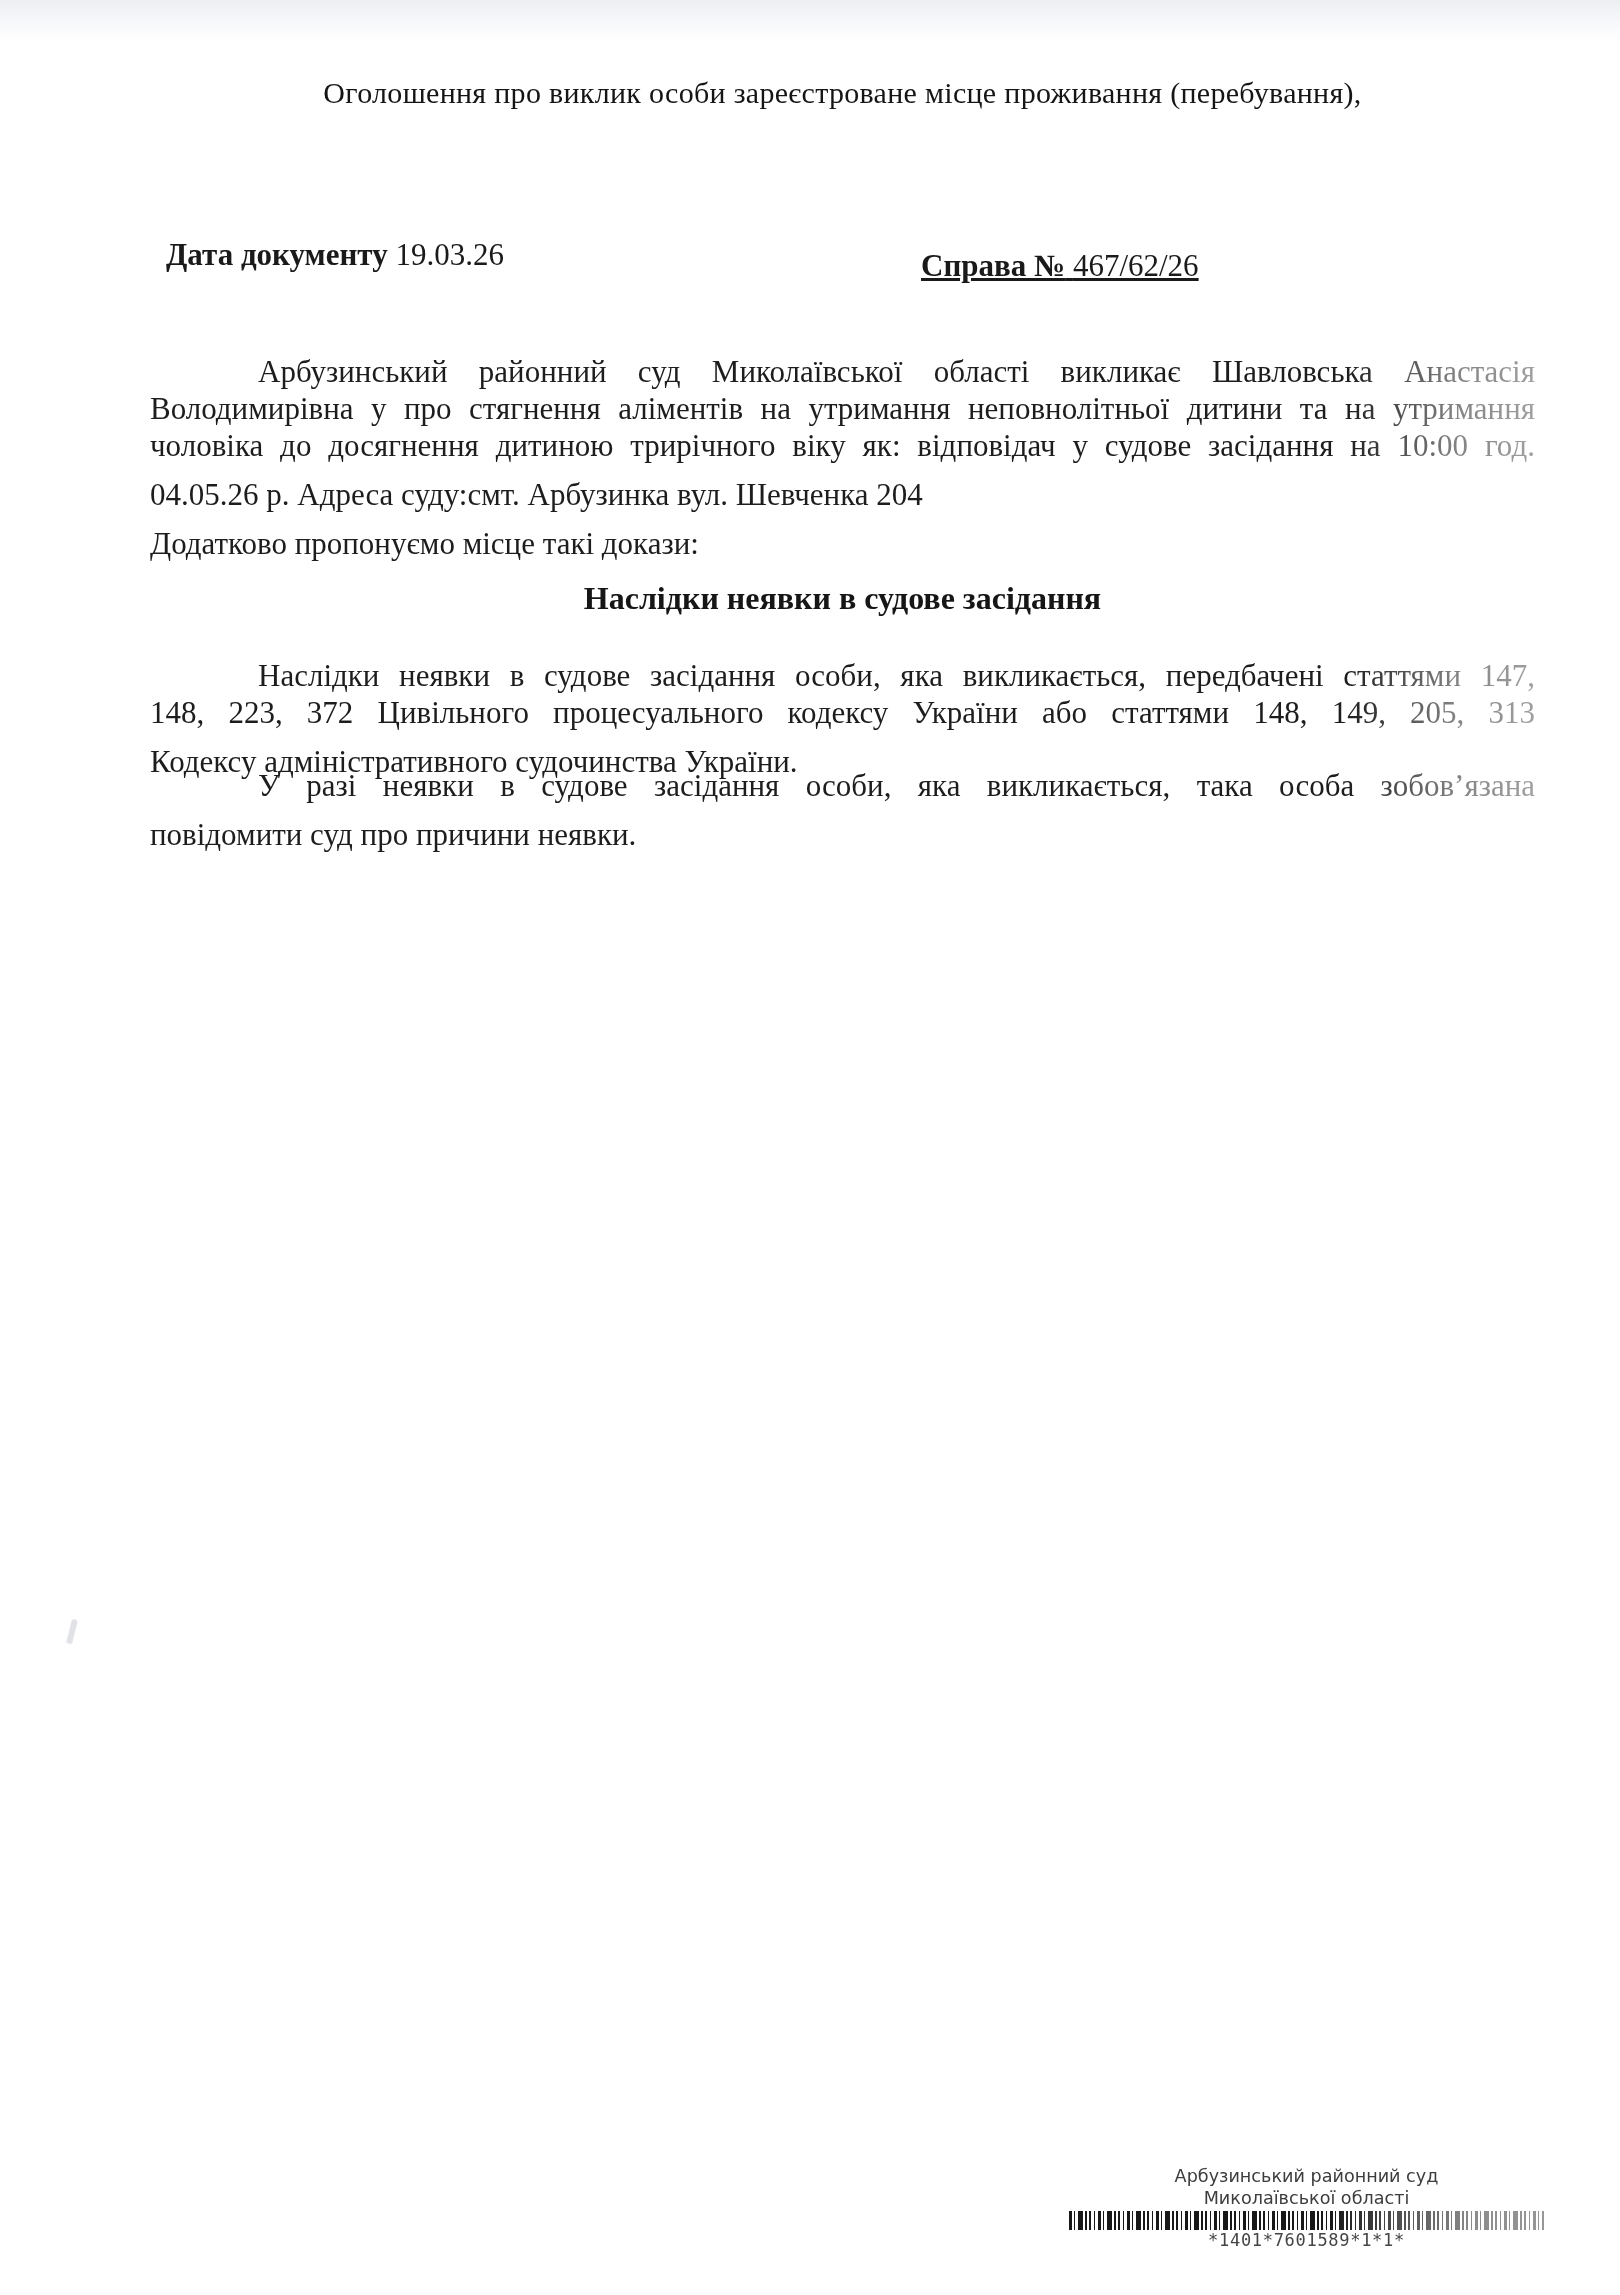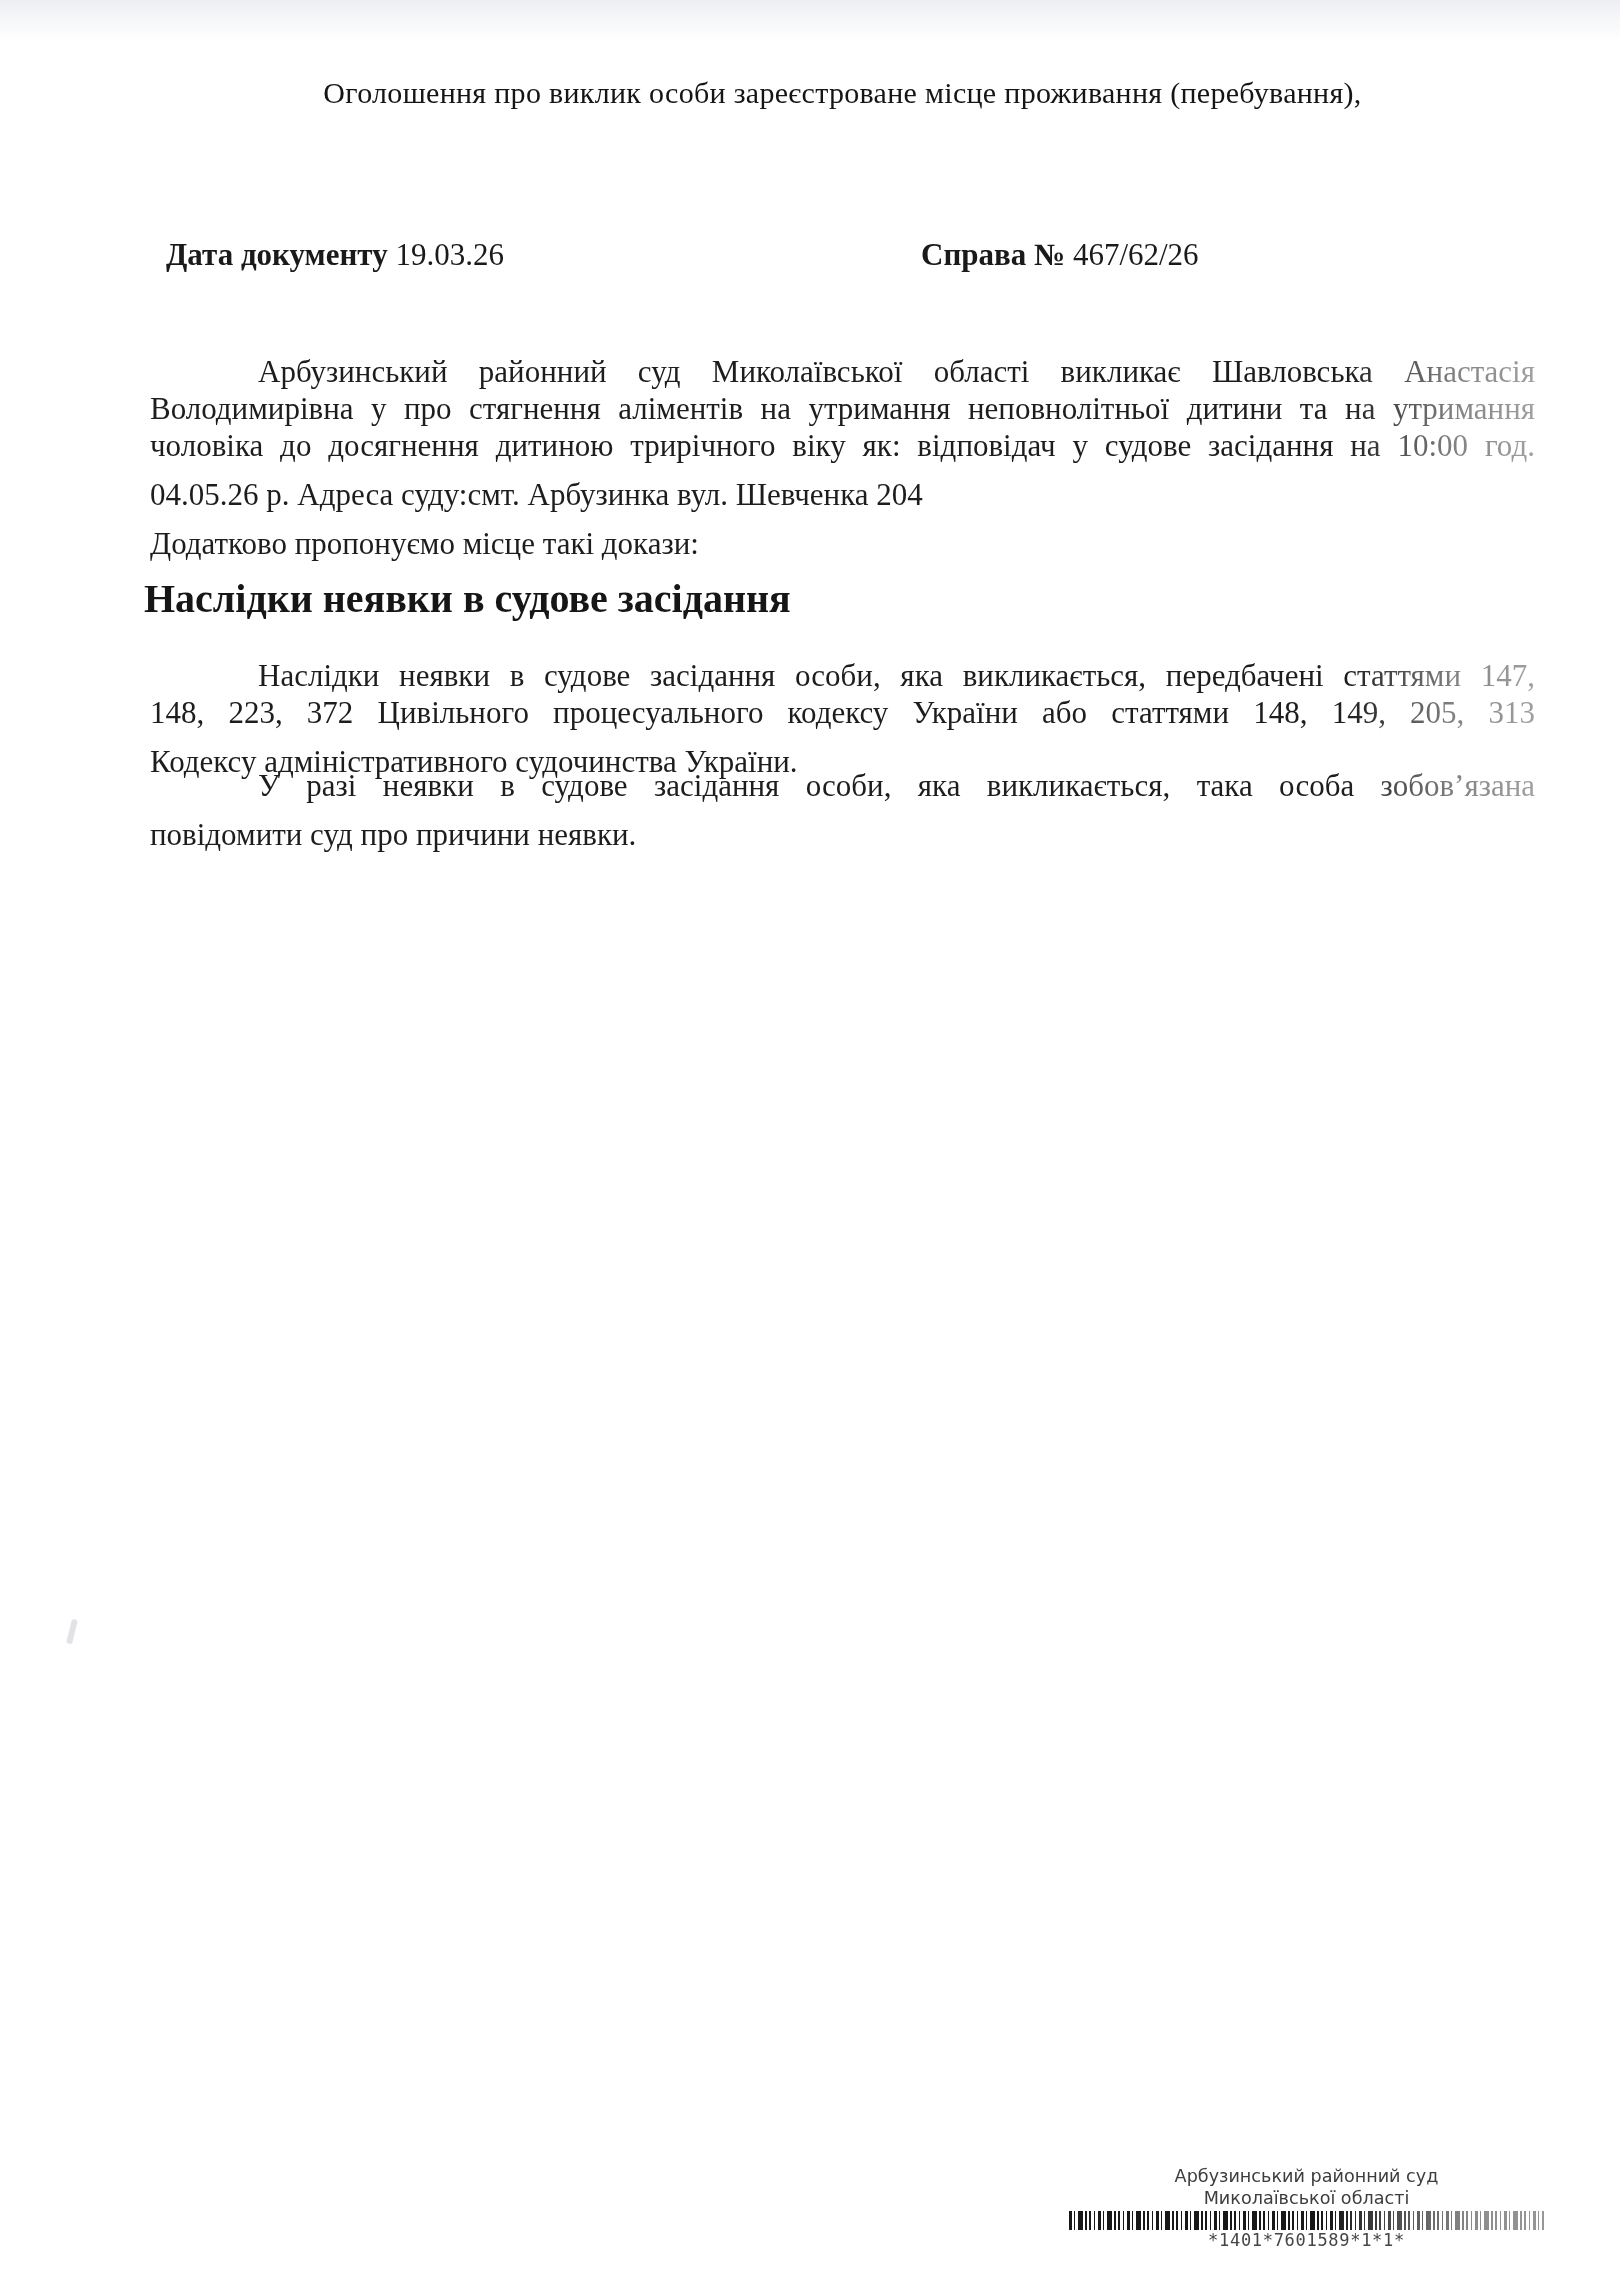--- a/index.html
+++ b/index.html
@@ -21,36 +21,36 @@
     position: absolute; left: 150px; top: 72px; width: 1385px;
     text-align: center; font-weight: normal; font-size: 30px; line-height: 42px;
     color: #151515; letter-spacing: 0.3px;
   }
   .title-block div { white-space: nowrap; }
   .meta-row {
     position: absolute; left: 150px; top: 236px; width: 1385px; height: 37px;
     font-size: 31px; line-height: 37px;
   }
   .meta-date { position: absolute; left: 16px; top: 0; white-space: nowrap; }
-  .meta-case { position: absolute; left: 771px; top: 0; white-space: nowrap; }
+  .meta-case { position: absolute; left: 771px; top: 11px; white-space: nowrap; text-decoration: underline; }
   .meta-label { font-weight: bold; }
   .meta-value { font-weight: normal; }
   .para {
     position: absolute; left: 150px; width: 1385px;
     font-size: 31px; line-height: 37px; color: #1d1d1f;
   }
   .para-1 { top: 353px; }
   .para-2 { top: 657px; }
   .para-3 { top: 767px; }
   .line { text-align: justify; text-align-last: justify; }
   .line.left { text-align: left; text-align-last: left; margin-top: 12px; }
   .line.indent { text-indent: 108px; }
   .section-heading {
-    position: absolute; left: 144px; top: 580px; width: 1385px;
-    font-weight: bold; font-size: 40px; line-height: 37px;
+    position: absolute; left: 150px; top: 580px; width: 1385px;
+    text-align: center; font-weight: bold; font-size: 32px; line-height: 37px;
     color: #161616;
   }
   
   .right-fade {
     position: absolute; left: 1346px; top: 343px; width: 275px; height: 510px;
     background: linear-gradient(to right, rgba(255,255,255,0) 0%,
                 rgba(255,255,255,0.45) 40%, rgba(255,255,255,0.72) 100%);
     pointer-events: none;
   }
   .smudge {

